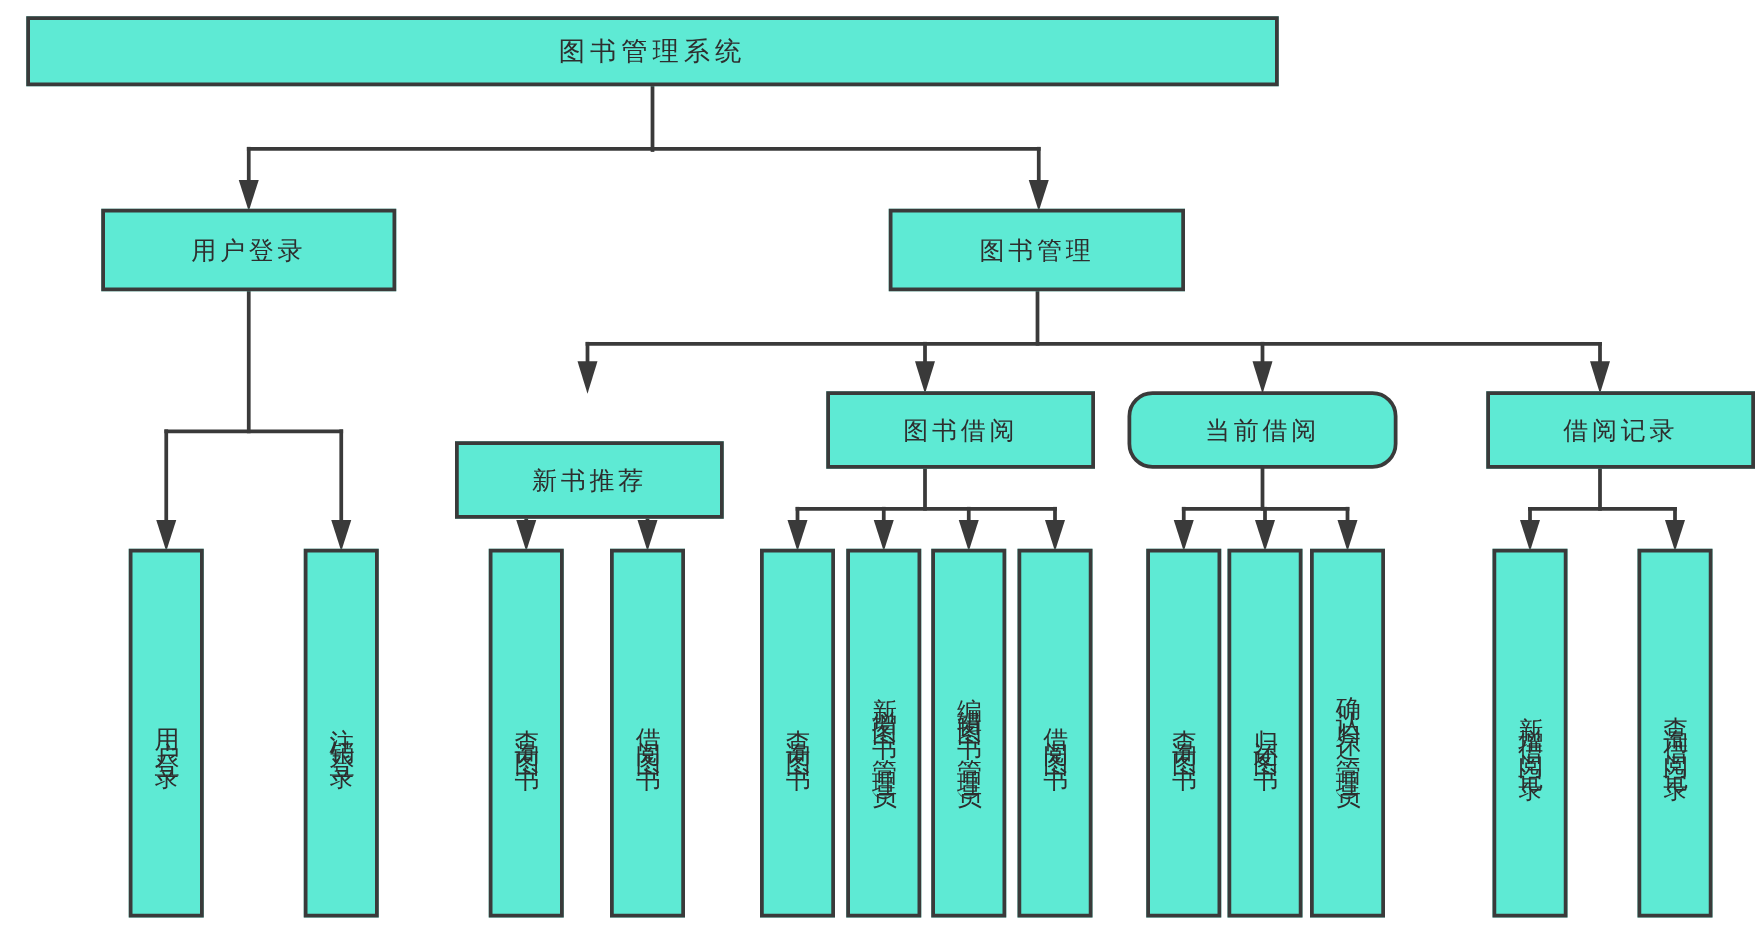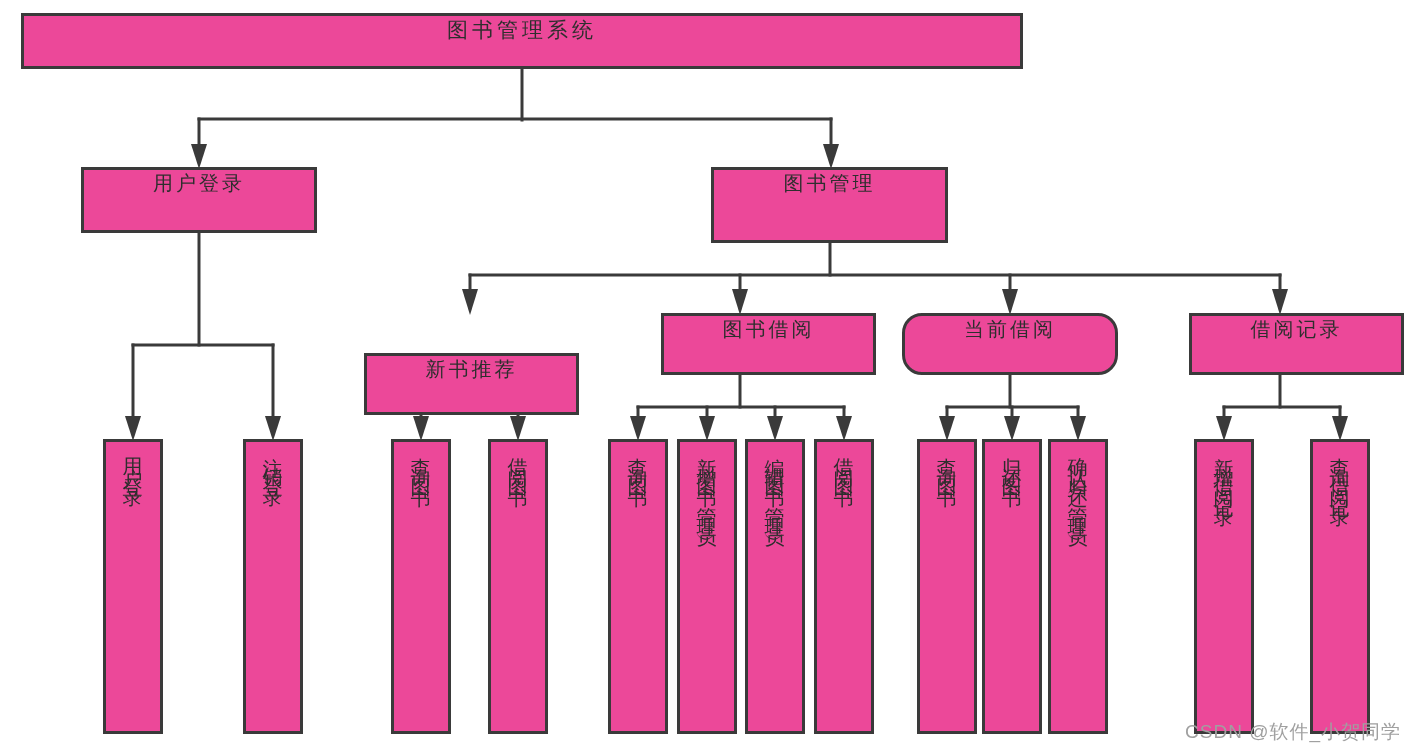--- a/index.html
+++ b/index.html
@@ -14,25 +14,25 @@
   svg.connectors { position: absolute; left: 0; top: 0; }
   svg.connectors path {
     stroke: #3a3a3a;
     stroke-width: 3;
     fill: none;
     stroke-linecap: square;
   }
   svg.connectors polygon { fill: #3a3a3a; stroke: none; }
   .node {
     position: absolute;
-    background: #ec4899;
+    background: #5eead4;
     border: 3px solid #3a3a3a;
     box-sizing: border-box;
     display: flex;
-    align-items: flex-start;
+    align-items: center;
     justify-content: center;
     color: #2e2e2e;
   }
   .node.root  { font-size: 21px; letter-spacing: 4px; }
   .node.hbox  { font-size: 20px; letter-spacing: 3px; }
   .node.vbox  { font-size: 20px; }
   .vtext {
     writing-mode: vertical-rl;
     text-orientation: mixed;
     letter-spacing: 10px;
@@ -115,21 +115,21 @@
     <polygon points="1332,416 1348,416 1340,441"></polygon>
   </svg>
 
   <div class="node root" style="left:21px; top:13px; width:1002px; height:56px;">
     <span>图书管理系统</span>
   </div>
 
   <div class="node hbox" style="left:81px; top:167px; width:236px; height:66px;">
     <span>用户登录</span>
   </div>
-  <div class="node hbox" style="left:711px; top:167px; width:237px; height:76px;">
+  <div class="node hbox" style="left:711px; top:167px; width:237px; height:66px;">
     <span>图书管理</span>
   </div>
 
   <div class="node hbox" style="left:364px; top:313px; width:215px; height:62px;margin-top:40px;">
     <span>新书推荐</span>
   </div>
   <div class="node hbox" style="left:633px; top:313px; width:215px; height:62px;margin-left:28px;">
     <span>图书借阅</span>
   </div>
   <div class="node hbox" style="left:902px; top:313px; width:216px; height:62px;border-radius:20px;">
@@ -176,15 +176,14 @@
     <span class="vtext">确认归还（管理员）</span>
   </div>
 
   <div class="node vbox" style="left:1194px; top:439px; width:60px; height:295px;">
     <span class="vtext">新增借阅记录</span>
   </div>
   <div class="node vbox" style="left:1310px; top:439px; width:60px; height:295px;">
     <span class="vtext">查询借阅记录</span>
   </div>
 
-  <div class="watermark">CSDN @软件_小贺同学</div>
 
 </div>
 
 </body></html>

